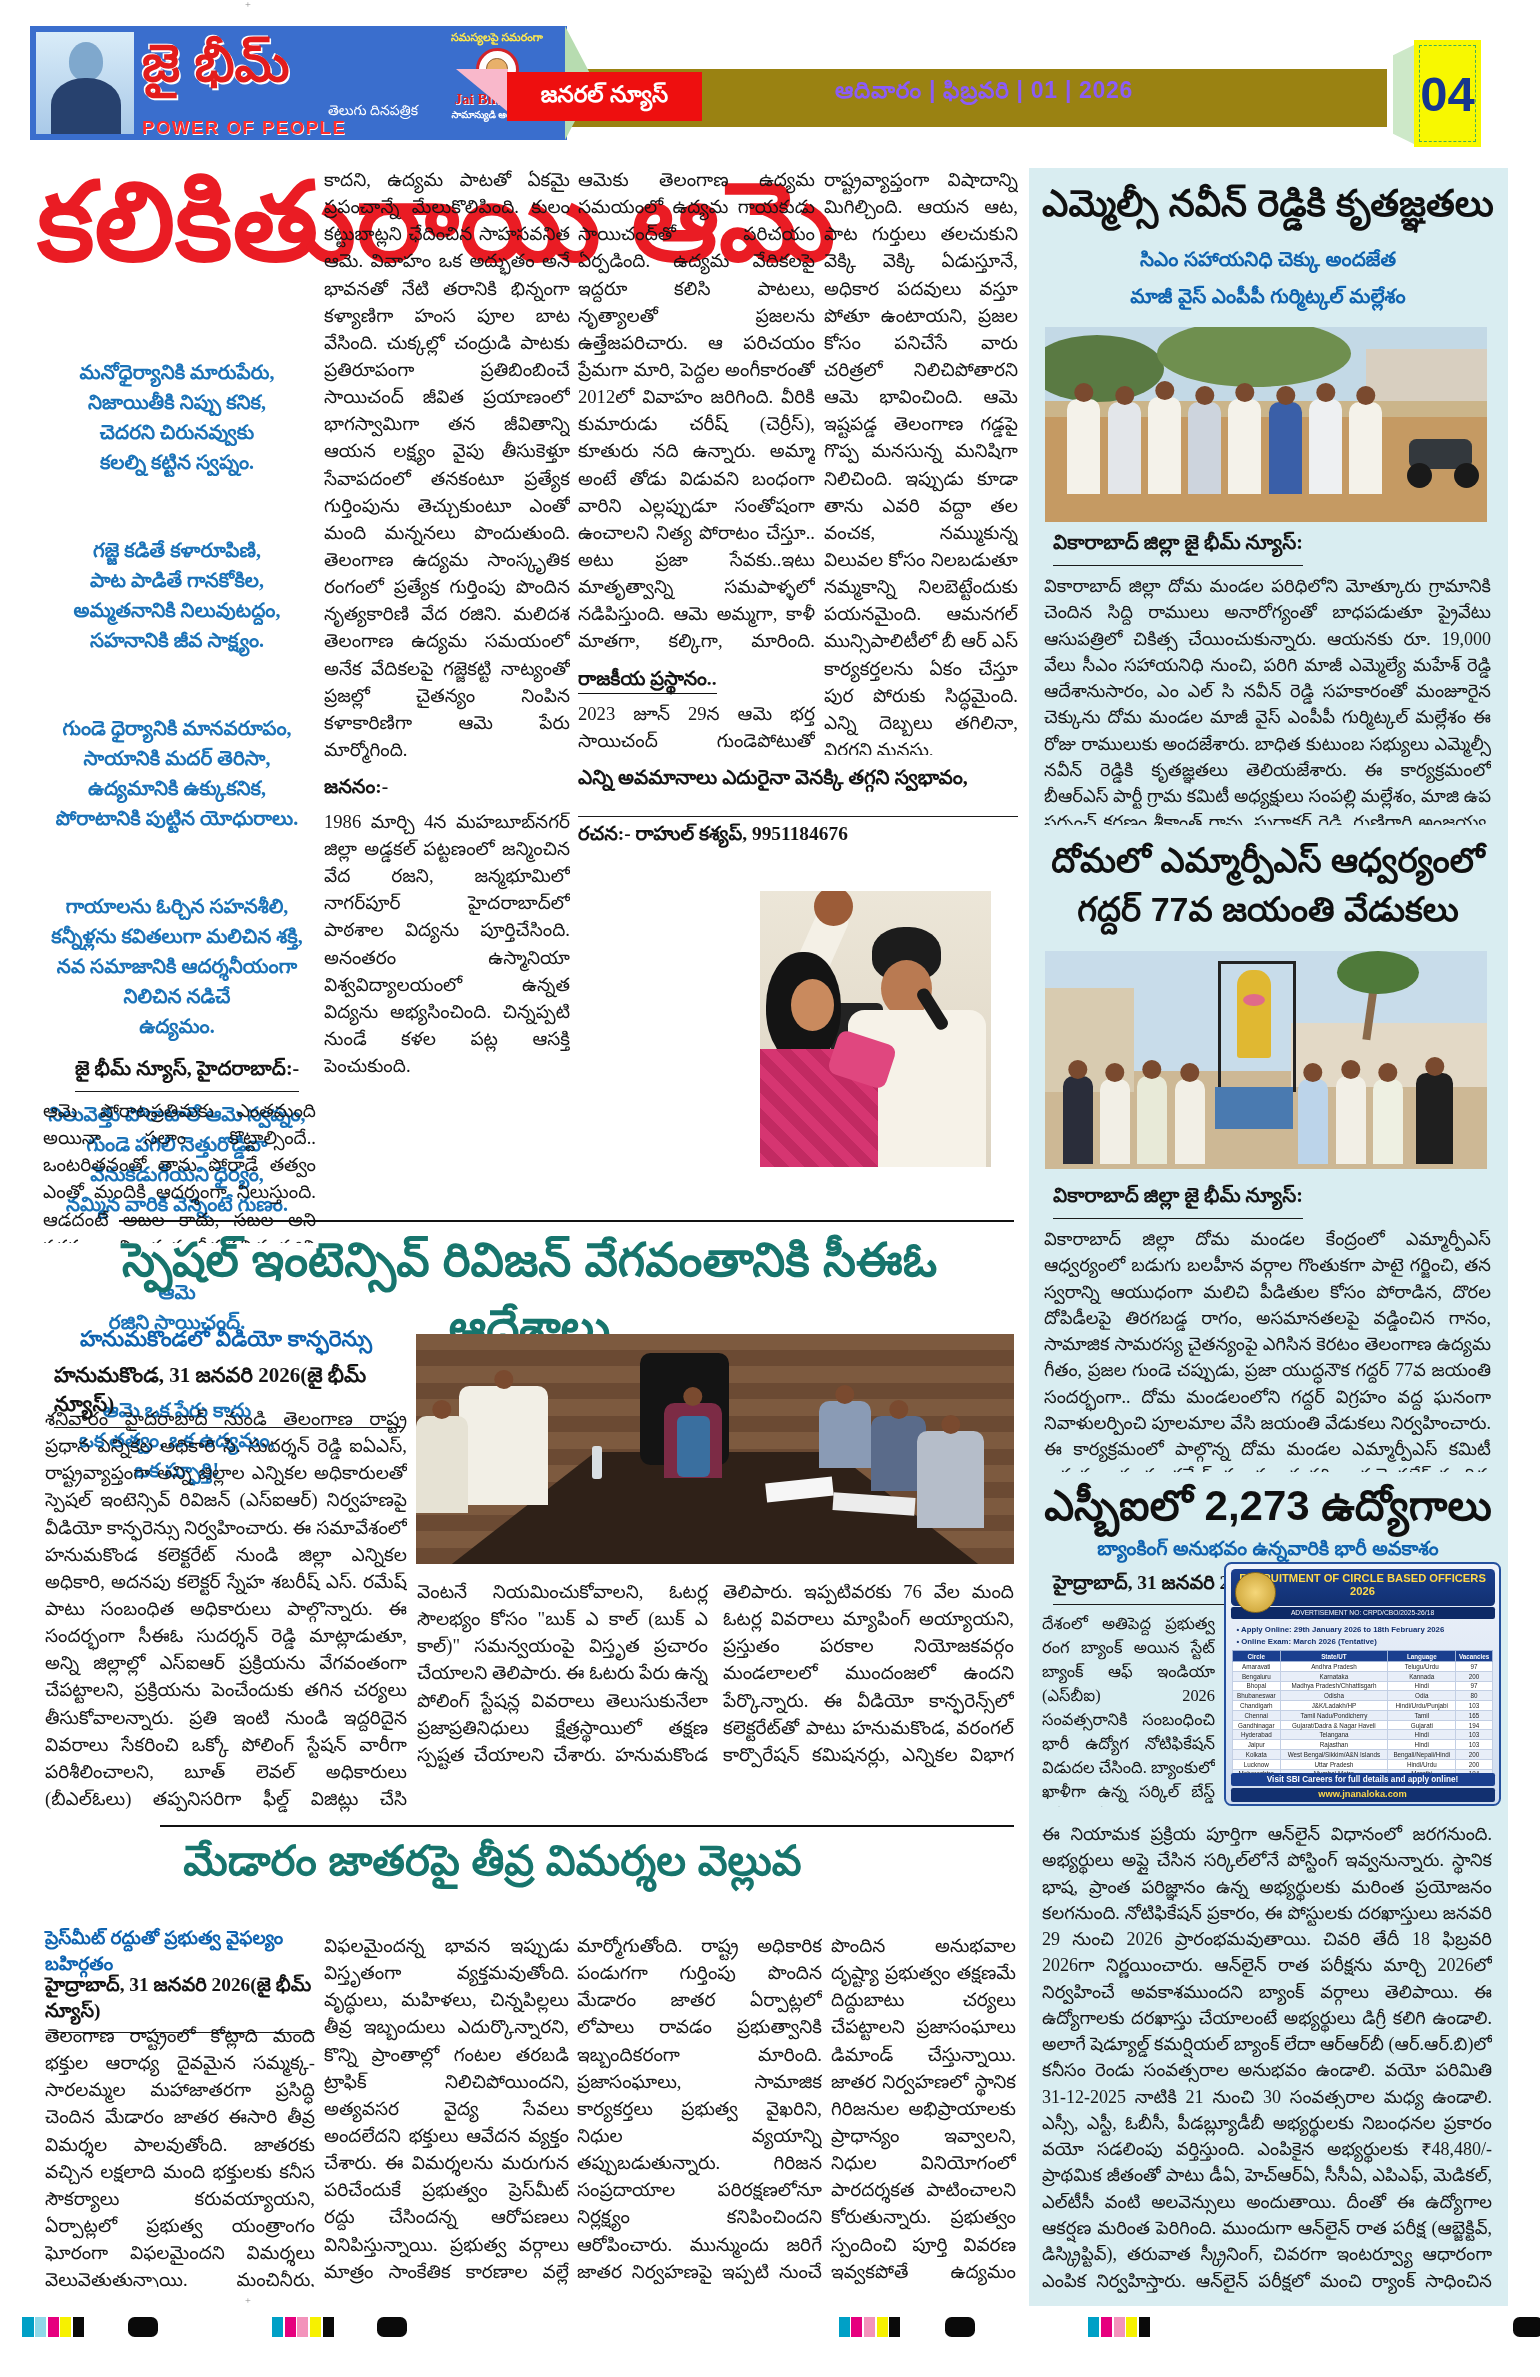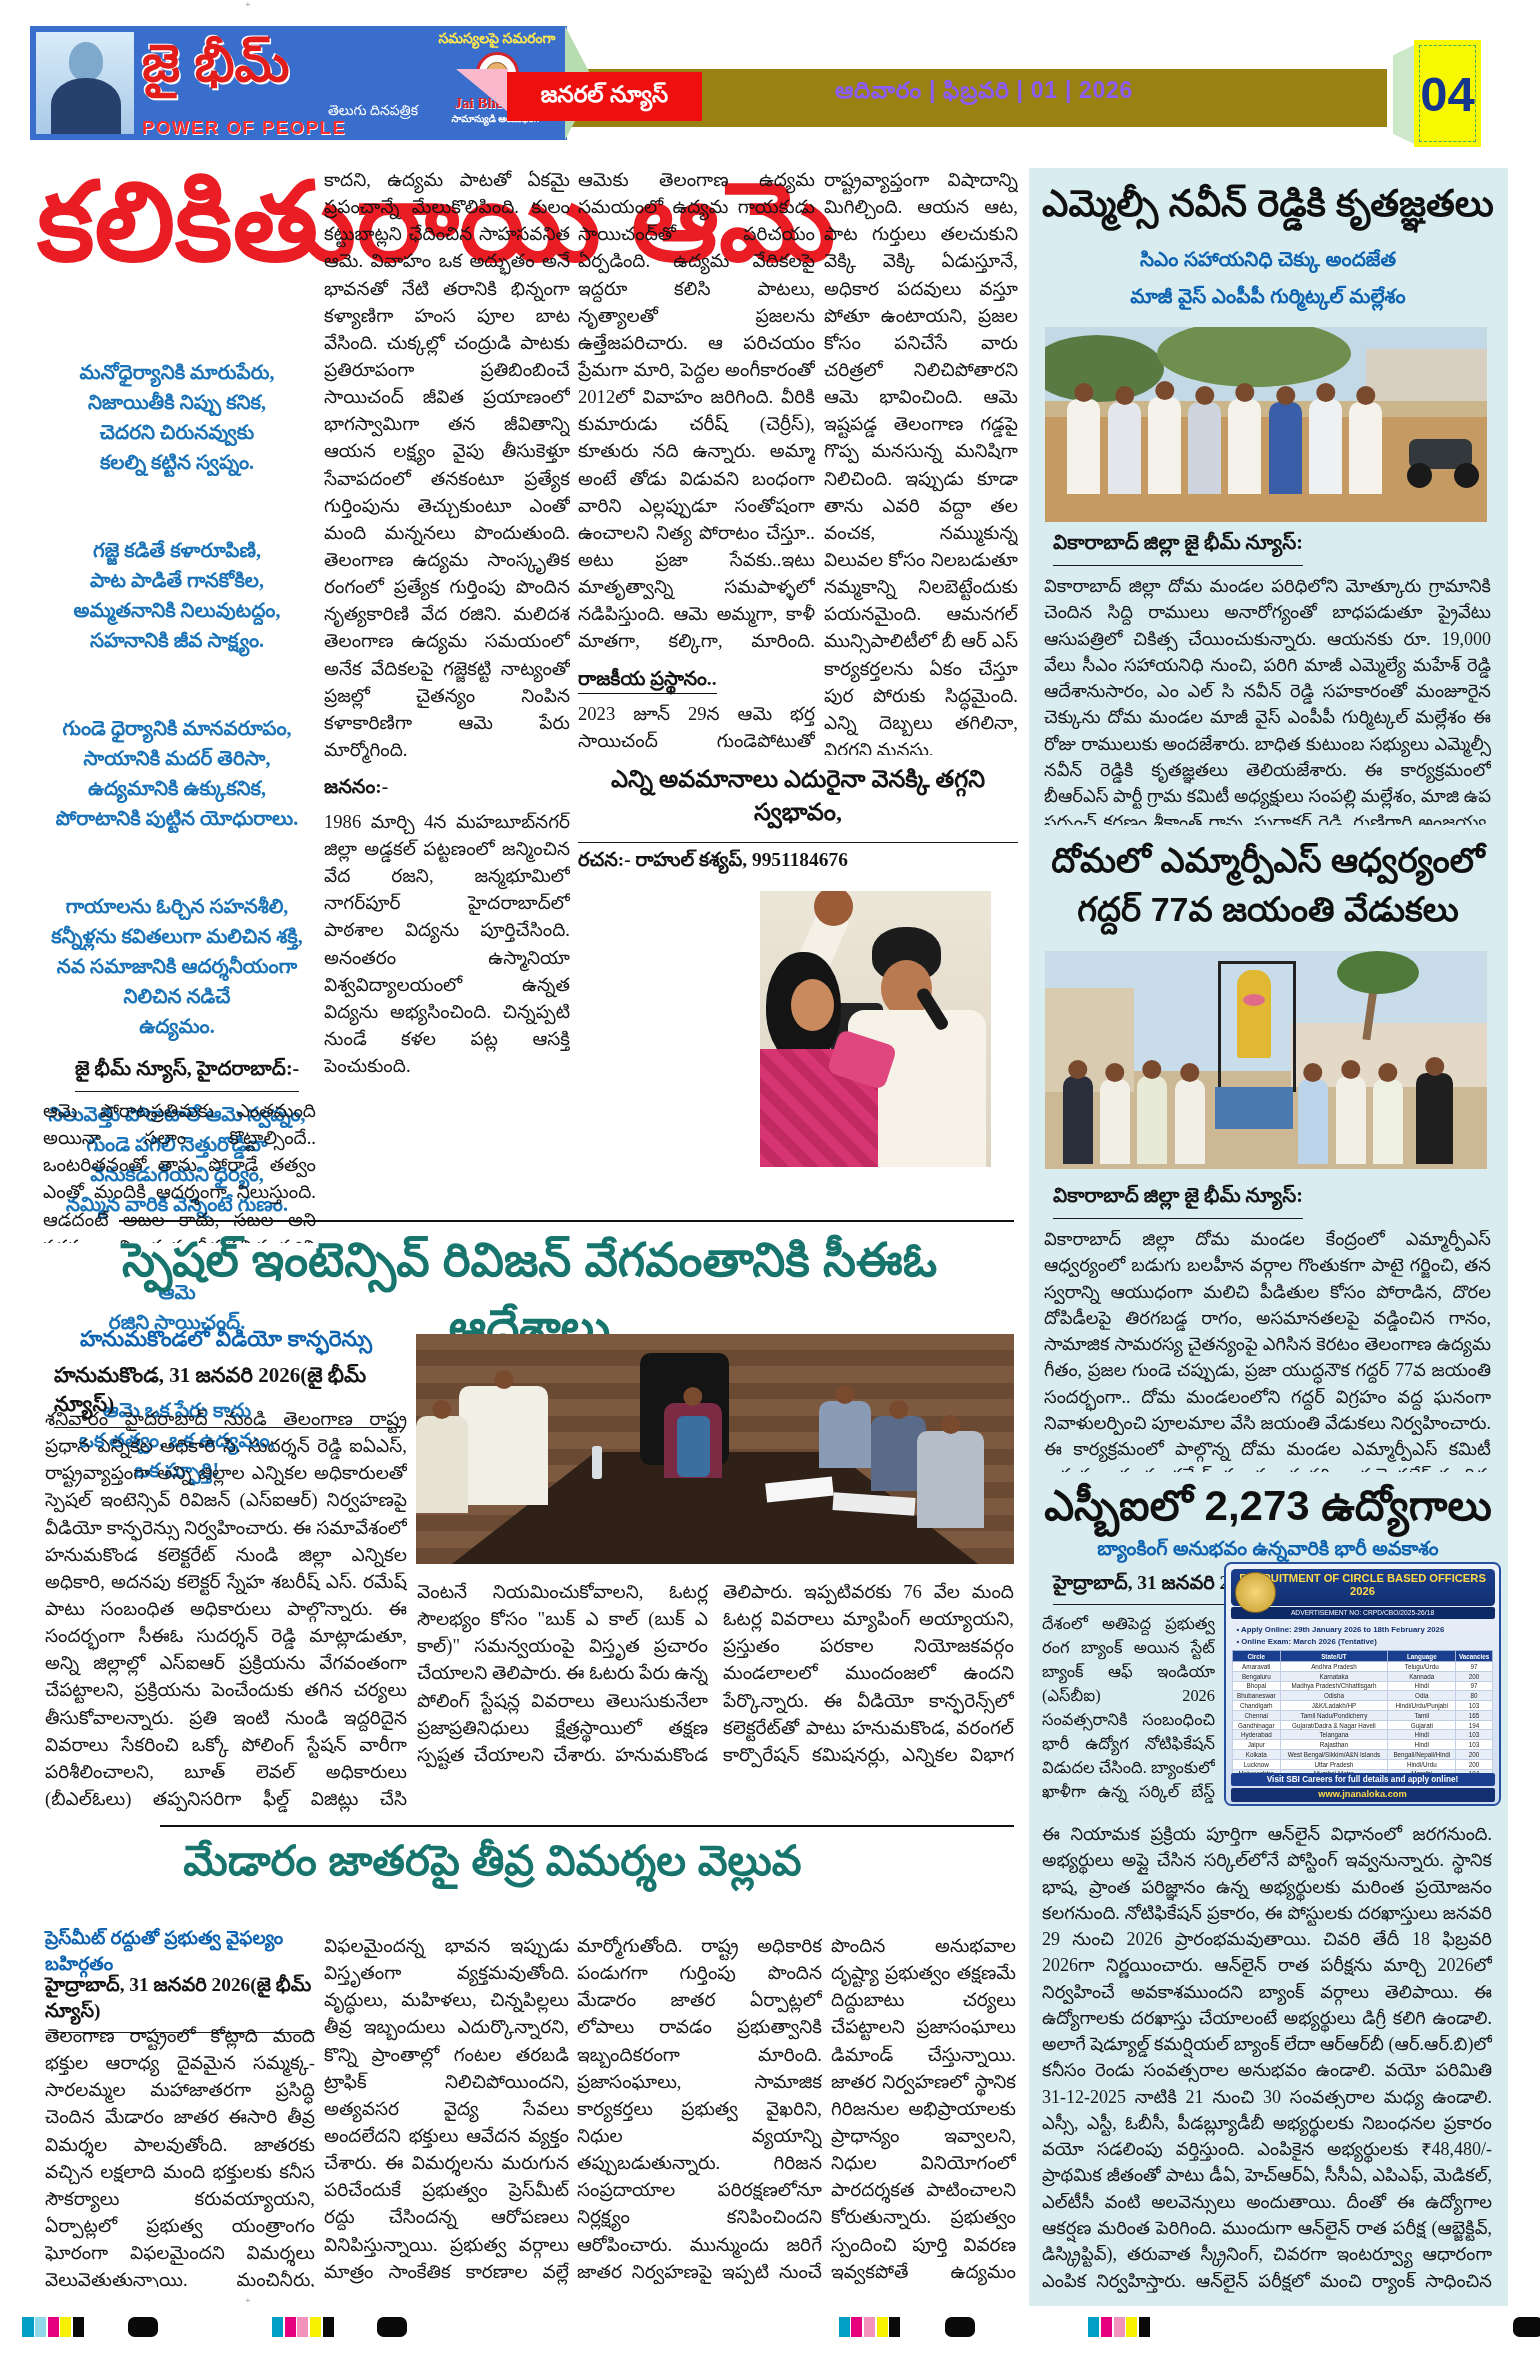--- a/index.html
+++ b/index.html
@@ -16,21 +16,21 @@
   .logo-box{left:30px;top:26px;width:537px;height:114px;background:#3a6ecd;z-index:3;display:flex;}
   .ambedkar{left:6px;top:6px;width:98px;height:102px;background:linear-gradient(#d9ecf8,#a9c9e8);}
   .amb-head{left:33px;top:10.4px;width:34px;height:39px;border-radius:50% 50% 45% 45%;background:#7fa8cd;}
   .amb-suit{left:15px;top:46px;width:70px;height:56px;border-radius:48% 48% 0 0;background:#27416e;}
   .logo-title{left:112px;top:13.4px;width:246px;font-size:52px;line-height:0.95;font-weight:bold;color:#e31c1c;
               text-shadow:1.5px 1.5px 0 #ffffff,-1.5px -1.5px 0 #ffffff;}
   .logo-sub{left:239px;top:77px;width:149px;font-size:14px;color:#ffffff;text-align:right;}
   .logo-power{left:112px;top:91px;width:246px;font-size:18.6px;font-weight:bold;color:#ff2d2d;
               letter-spacing:1.5px;text-shadow:0.7px 0.7px 0 #fff;}
   .logo-right{left:403px;top:4.5px;width:128px;height:104px;text-align:center;}
-  .tag-top{font-size:14px;color:#ffe94d;font-weight:bold;}
+  .tag-top{font-size:11px;color:#ffe94d;font-weight:bold;}
   .tv-circle{margin:2.2px auto 0;width:37px;height:37px;border-radius:50%;background:#ffffff;border:3px solid #d2242a;
              display:flex;align-items:center;justify-content:center;}
   .tv-face{width:19.4px;height:19.4px;border-radius:50%;background:#e8b06a;border:1.5px solid #8a5a2a;}
   .tv-name{font-size:15px;font-weight:bold;color:#e31c1c;text-shadow:0.7px 0.7px 0 #fff;}
   .tv-tag{display:inline-block;background:#d2242a;color:#fff;font-size:7.5px;padding:0 2.2px;font-weight:bold;}
   .tag-bottom{font-size:9.7px;color:#ffffff;font-weight:bold;margin-top:1.5px;}
   .green-arrow{left:565px;top:26px;width:30px;height:114px;background:#b7dcb0;
                clip-path:polygon(0 0,100% 50%,0 100%);z-index:4;}
   .pink-flag{left:456px;top:69px;width:52px;height:43px;background:#f9b8cb;
              clip-path:polygon(0 0,100% 0,100% 100%);z-index:4;}
@@ -45,21 +45,21 @@
   .pg-inner{width:55px;height:95px;border:0.7px dashed #3fae5f;display:flex;align-items:center;justify-content:center;
             color:#16368e;font-weight:bold;font-size:49px;font-family:"Liberation Sans",sans-serif;}
 
   
   .main-headline{left:37px;top:153px;width:969px;font-size:110px;font-weight:bold;color:#ea1c24;line-height:1.25;}
   .poem{left:36px;top:327px;width:282px;text-align:center;color:#1b73b8;font-size:20px;font-weight:bold;line-height:1.5;}
   .stanza{margin-bottom:28px;}
   .byline{font-weight:bold;font-size:20px;border-bottom:1.5px solid #1a1a1a;padding-bottom:6px;display:inline-block;}
   .bodytxt{font-size:18.6px;line-height:1.46;}
   .subhead-black{font-weight:bold;font-size:19.4px;}
-  .quote-line{font-weight:bold;font-size:24px;border-bottom:1.5px solid #1a1a1a;padding-bottom:10px;text-align:center;}
+  .quote-line{font-weight:bold;font-size:20px;border-bottom:1.5px solid #1a1a1a;padding-bottom:22px;text-align:left;}
 
   
   .rule{background:#111;height:2.2px;}
   .teal-head{color:#17756d;font-weight:bold;text-align:center;font-family:"Liberation Sans",sans-serif;}
   .blue-sub{color:#0e63b0;font-weight:bold;text-align:center;font-family:"Liberation Sans",sans-serif;}
 
   
   .rail{left:1029px;top:168px;width:479px;height:2138px;background:#d9edf1;}
   .rail-head{color:#101010;font-weight:bold;text-align:center;font-family:"Liberation Sans",sans-serif;}
 

